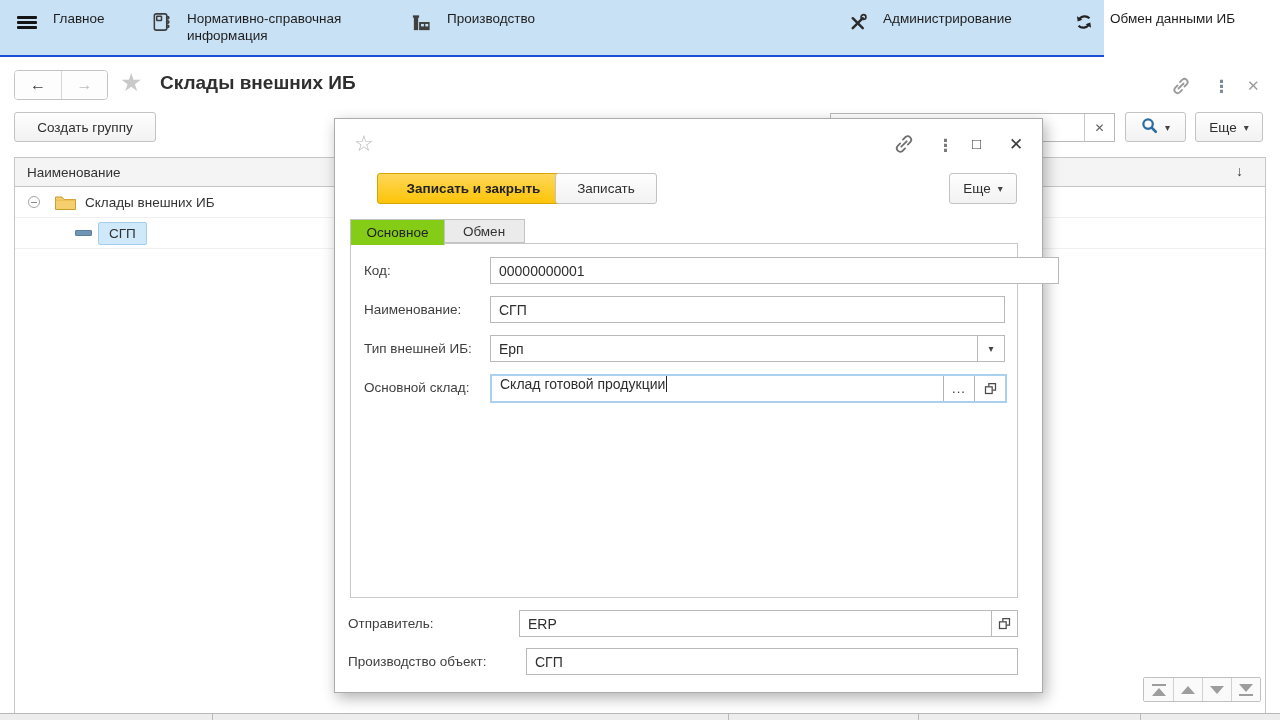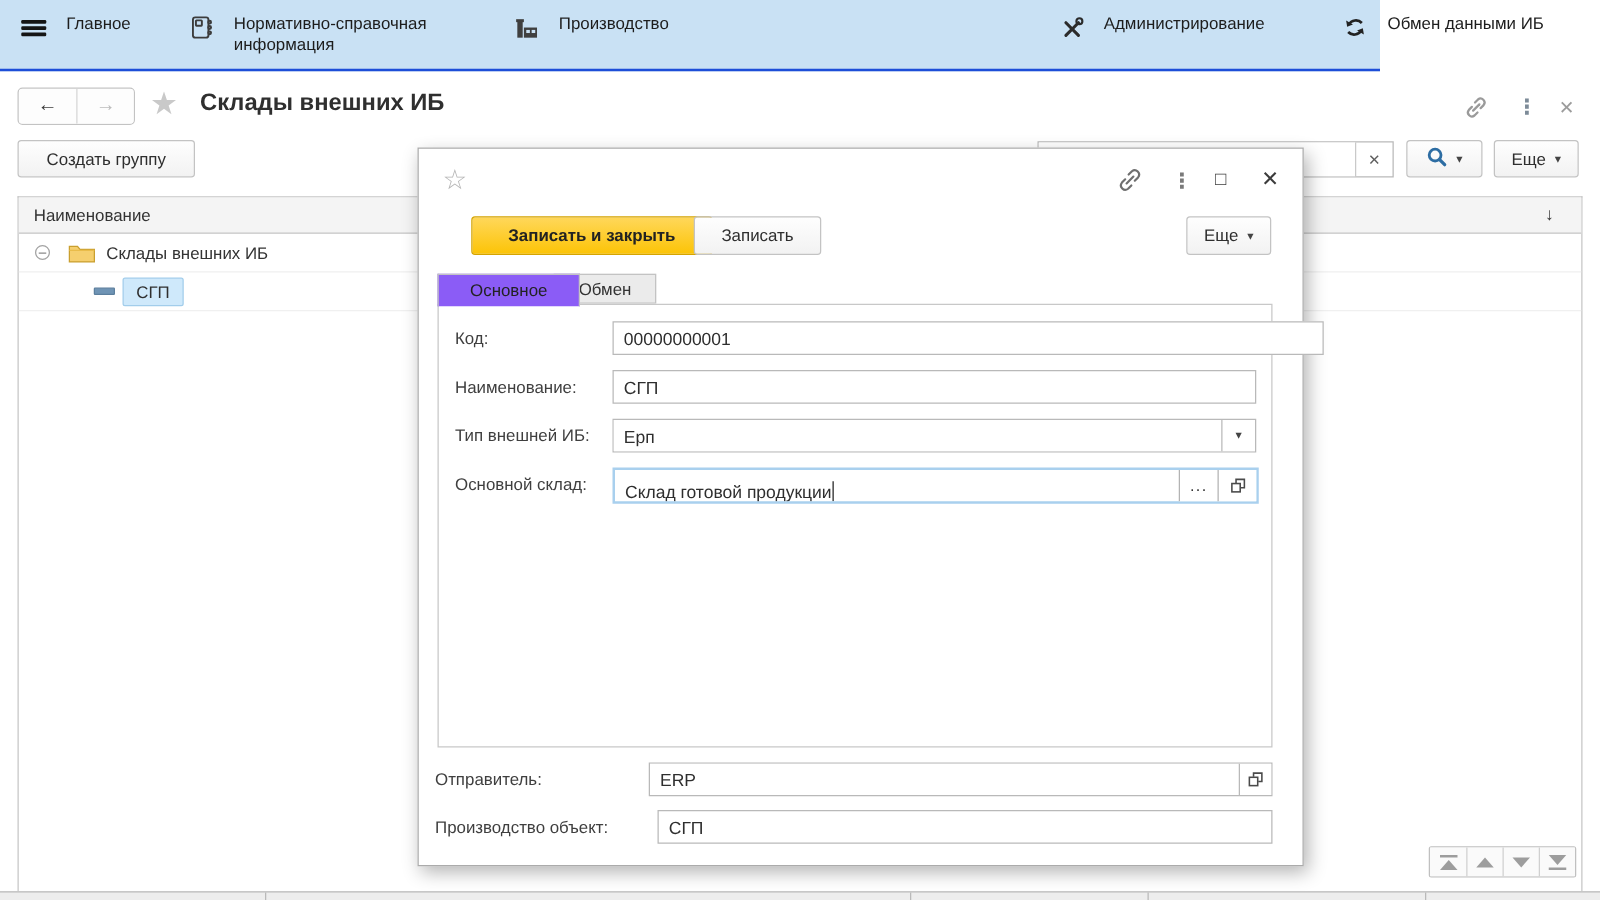--- a/index.html
+++ b/index.html
@@ -89,35 +89,35 @@
   .dlg-dots { color:#7a7a7a; font-size:17px; font-weight:bold; }
   .dlg-max { font-size:15px; }
   .dlg-close { font-size:17px; }
   .btn-primary { position:absolute; left:15px; top:54px; width:193px; height:31px;
             background:linear-gradient(#ffd75a,#fcc407); border:1px solid #d5a400; border-radius:3px;
             font-weight:bold; font-size:13.5px; color:#222; cursor:pointer;margin-left:27px; }
   .btn-save { position:absolute; left:220px; top:54px; width:102px; height:31px; }
   .btn-dlg-more { position:absolute; left:614px; top:54px; width:68px; height:31px; }
   .tab { position:absolute; top:100px; height:24px; border:1px solid #c3c3c3; font-size:13.5px;
          display:flex; align-items:center; justify-content:center; cursor:pointer; }
-  .tab.active { left:15px; width:114px; height:26px; background:#8b5cf6; border-bottom:0; z-index:3; color:#222; }
+  .tab.active { left:15px; width:95px; height:26px; background:#84cc16; border-bottom:0; z-index:3; color:#222; }
   .tab.inactive { left:108px; width:82px; background:#ebebeb; z-index:1; color:#333; }
   .groupbox { position:absolute; left:15px; top:124px; width:668px; height:355px;
               border:1px solid #c8c8c8; background:#fff; z-index:2; }
   .frow { position:absolute; left:0; width:100%; height:27px; }
   .frow label { position:absolute; left:13px; top:0; line-height:27px; font-size:13.5px; color:#3f3f3f; }
   .fld-input { position:absolute; height:27px; border:1px solid #b9b9b9; font-size:14px; color:#2e2e2e;
                padding:0 8px; outline:none; background:#fff; }
   .combo { position:absolute; height:27px; border:1px solid #b9b9b9; display:flex; background:#fff; }
   .combo input { flex:1; border:0; outline:none; font-size:14px; color:#2e2e2e; padding:0 8px; min-width:0; }
   .combo .cell { display:flex; align-items:center; justify-content:center; border-left:1px solid #b9b9b9;
                cursor:pointer; background:#fff; }
   .combo.focused { border:2px solid #a9d0ee; }
   .combo.focused .cell { border-left:1px solid #b3b3b3; }
-  .val-text { flex:1; display:flex; align-items:flex-end; padding-left:8px; font-size:14px; color:#2e2e2e;
+  .val-text { flex:1; display:flex; align-items:flex-start; padding-left:8px; font-size:14px; color:#2e2e2e;
               white-space:nowrap; overflow:hidden; }
   .text-caret { display:inline-block; width:1px; height:16px; background:#222; margin-left:1px; }
   .dots-cell { font-size:13px; color:#333; letter-spacing:1px; }
 </style>
 </head>
 <body>
 
 <div class="screen">
 
   <header class="topnav">

